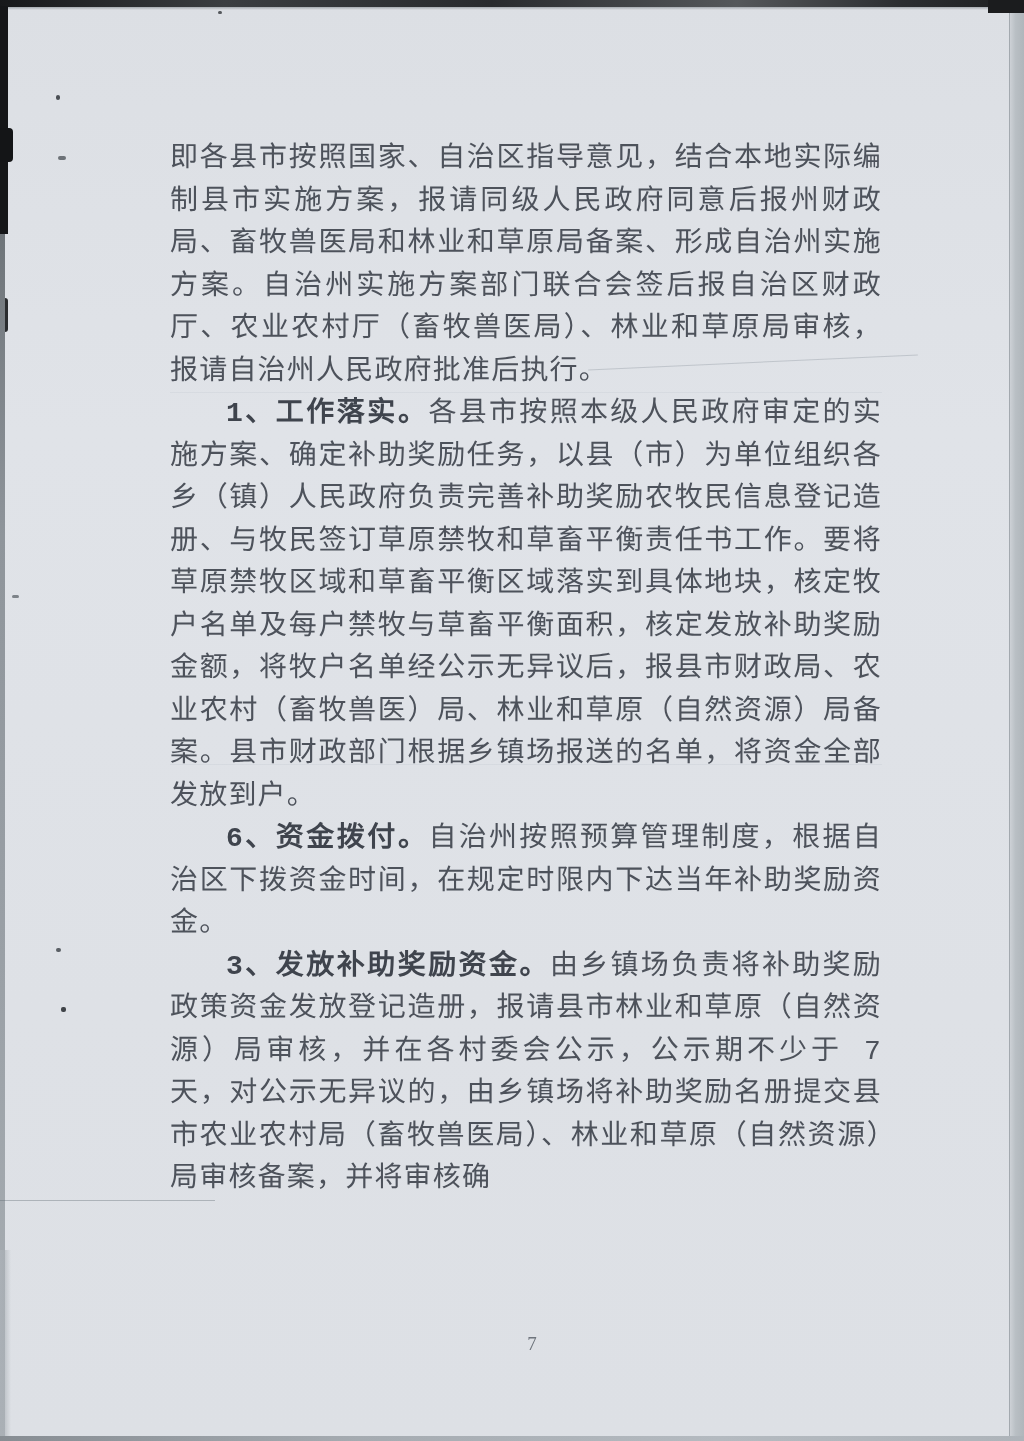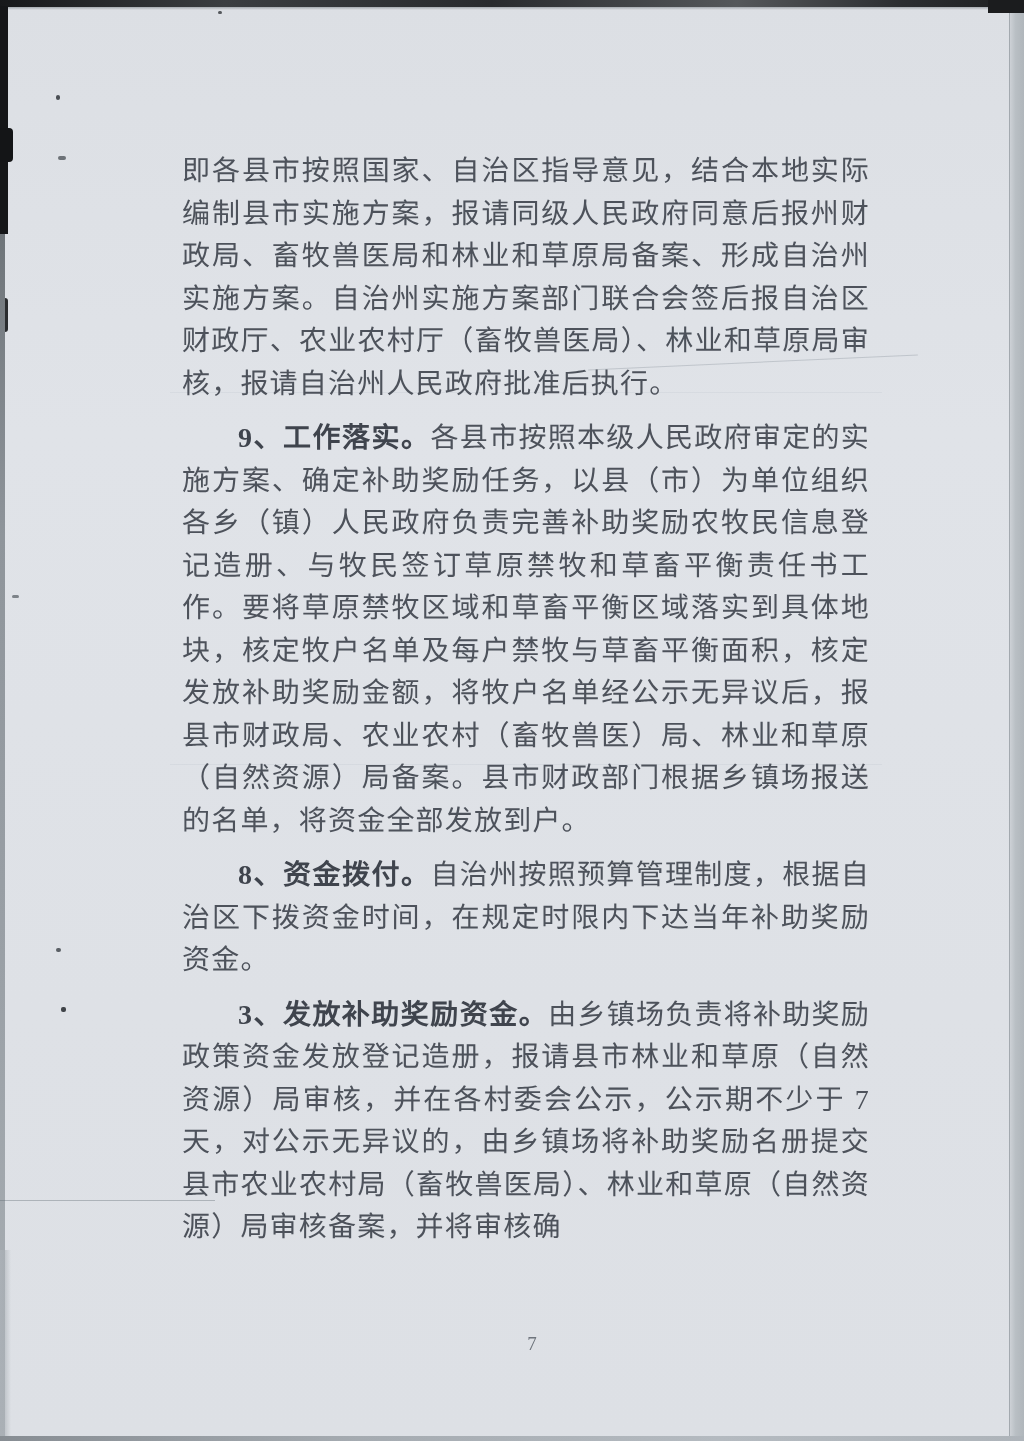--- a/index.html
+++ b/index.html
@@ -74,21 +74,21 @@
   }
   .bl1{left:170px;top:392px;width:712px;height:1px;}
   .bl2{left:170px;top:764px;width:712px;height:1px;}
   
   .content{
     position:absolute;left:170px;top:138px;width:712px;
     font-size:28px;line-height:42.5px;letter-spacing:1.2px;
     color:var(--ink);
     text-align:justify;text-justify:inter-character;
   }
-  .content p{margin:12px;padding:0;}
+  .content p{margin:0;padding:0;font-family:Liberation Mono, monospace;}
   .content p.indent{text-indent:2em;}
   .content b{font-weight:700;color:var(--ink-bold);letter-spacing:1.4px;}
   .pagenum{
     position:absolute;left:512px;top:1333px;width:40px;
     text-align:center;font-size:19px;color:#6e747c;letter-spacing:0;
   }
 </style>
 </head>
 <body>
 
@@ -111,20 +111,20 @@
   <div class="speck sp4"></div>
   <div class="speck sp5"></div>
   <div class="speck sp6"></div>
   <div class="crease-h"></div>
   <div class="crease-d"></div>
   <div class="bleed-line bl1"></div>
   <div class="bleed-line bl2"></div>
 
   <div class="content">
     <p><b></b><span>即各县市按照国家、自治区指导意见，结合本地实际编制县市实施方案，报请同级人民政府同意后报州财政局、畜牧兽医局和林业和草原局备案、形成自治州实施方案。自治州实施方案部门联合会签后报自治区财政厅、农业农村厅（畜牧兽医局）、林业和草原局审核，报请自治州人民政府批准后执行。</span></p>
-    <p class="indent"><b>9、工作落实。</b><span>各县市按照本级人民政府审定的实施方案、确定补助奖励任务，以县（市）为单位组织各乡（镇）人民政府负责完善补助奖励农牧民信息登记造册、与牧民签订草原禁牧和草畜平衡责任书工作。要将草原禁牧区域和草畜平衡区域落实到具体地块，核定牧户名单及每户禁牧与草畜平衡面积，核定发放补助奖励金额，将牧户名单经公示无异议后，报县市财政局、农业农村（畜牧兽医）局、林业和草原（自然资源）局备案。县市财政部门根据乡镇场报送的名单，将资金全部发放到户。</span></p>
-    <p class="indent"><b>8、资金拨付。</b><span>自治州按照预算管理制度，根据自治区下拨资金时间，在规定时限内下达当年补助奖励资金。</span></p>
+    <p class="indent"><b>1、工作落实。</b><span>各县市按照本级人民政府审定的实施方案、确定补助奖励任务，以县（市）为单位组织各乡（镇）人民政府负责完善补助奖励农牧民信息登记造册、与牧民签订草原禁牧和草畜平衡责任书工作。要将草原禁牧区域和草畜平衡区域落实到具体地块，核定牧户名单及每户禁牧与草畜平衡面积，核定发放补助奖励金额，将牧户名单经公示无异议后，报县市财政局、农业农村（畜牧兽医）局、林业和草原（自然资源）局备案。县市财政部门根据乡镇场报送的名单，将资金全部发放到户。</span></p>
+    <p class="indent"><b>6、资金拨付。</b><span>自治州按照预算管理制度，根据自治区下拨资金时间，在规定时限内下达当年补助奖励资金。</span></p>
     <p class="indent"><b>3、发放补助奖励资金。</b><span>由乡镇场负责将补助奖励政策资金发放登记造册，报请县市林业和草原（自然资源）局审核，并在各村委会公示，公示期不少于 7 天，对公示无异议的，由乡镇场将补助奖励名册提交县市农业农村局（畜牧兽医局）、林业和草原（自然资源）局审核备案，并将审核确</span></p>
   </div>
 
   <div class="pagenum">7</div>
 
 </div>
 
 </body></html>

